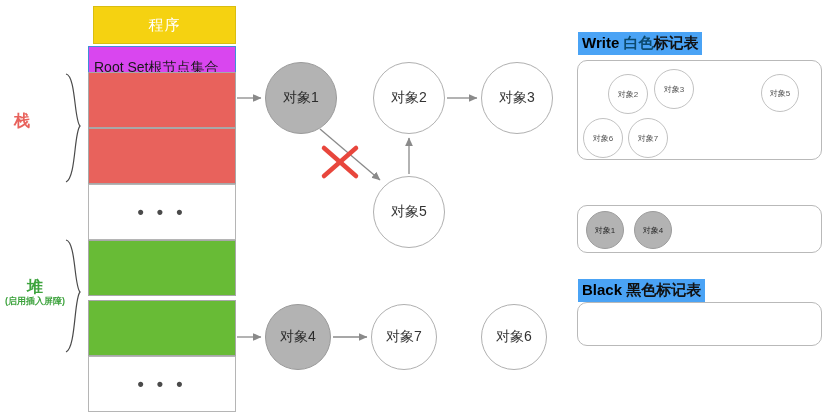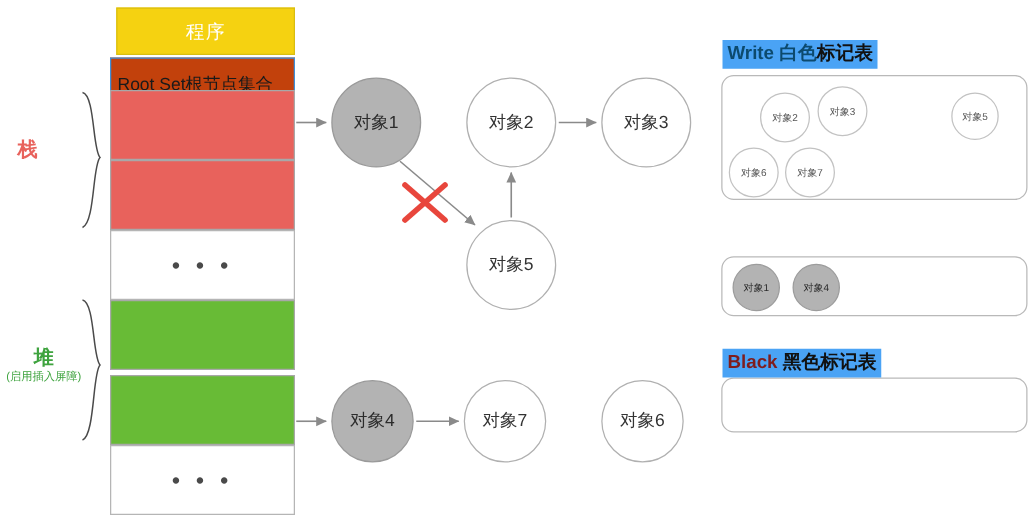--- a/index.html
+++ b/index.html
@@ -11,56 +11,56 @@
   #canvas{position:absolute;left:0;top:0;width:828px;height:415px;}
 
   
   .mem-block{position:absolute;box-sizing:border-box;border:1px solid #9e9e9e;}
   .mem-label{
     display:flex;align-items:center;justify-content:center;
     width:100%;height:100%;white-space:nowrap;
   }
   .blk-program{left:93px;top:6px;width:143px;height:38px;background:#f5d211;border-color:#d9bd10;}
   .blk-program .mem-label{color:#ffffff;font-size:15px;letter-spacing:1px;}
-  .blk-rootset{left:88px;top:46px;width:148px;height:44px;background:#c2410c;border-color:#3f8fd8;}
+  .blk-rootset{left:88px;top:46px;width:148px;height:44px;background:#d946ef;border-color:#3f8fd8;}
   .blk-rootset .mem-label{color:#1a1a1a;font-size:14px;justify-content:flex-start;padding-left:5px;}
   .blk-red1{left:88px;top:72px;width:148px;height:56px;background:#e8625c;border-color:#a8a8a8;}
   .blk-red2{left:88px;top:128px;width:148px;height:56px;background:#e8625c;border-color:#a8a8a8;}
   .blk-dots1{left:88px;top:184px;width:148px;height:56px;background:#ffffff;border-color:#b5b5b5;}
   .blk-green1{left:88px;top:240px;width:148px;height:56px;background:#68bb36;border-color:#a8a8a8;}
   .blk-green2{left:88px;top:300px;width:148px;height:56px;background:#68bb36;border-color:#a8a8a8;}
   .blk-dots2{left:88px;top:356px;width:148px;height:56px;background:#ffffff;border-color:#b5b5b5;}
   .dots{
     display:flex;align-items:center;justify-content:center;width:100%;height:100%;
     color:#4a4a4a;font-size:18px;letter-spacing:4px;font-weight:bold;
   }
 
   
   .side-label{position:absolute;text-align:center;white-space:nowrap;}
   .side-label .main{font-size:16px;font-weight:bold;line-height:1.15;}
-  .side-label .sub{font-size:9px;font-weight:normal;line-height:1.15;}
+  .side-label .sub{font-size:9px;font-weight:bold;line-height:1.15;}
   .lbl-stack{left:14px;top:112px;color:#e8625c;}
   .lbl-heap{left:5px;top:278px;color:#3ea33e;}
 
   
   .node{
     position:absolute;border-radius:50%;box-sizing:border-box;
     display:flex;align-items:center;justify-content:center;
     border:1px solid #b0b0b0;background:#ffffff;color:#333333;font-size:14px;
   }
   .node.gray{background:#b3b3b3;border-color:#9a9a9a;color:#2b2b2b;}
 
   
   .panel{position:absolute;box-sizing:border-box;border:1px solid #b9b9b9;border-radius:10px;background:#ffffff;}
   .panel-title{
     position:absolute;background:#4aa3f5;padding:1px 4px 2px 4px;
     font-size:15px;font-weight:bold;white-space:nowrap;line-height:1.35;
   }
-  .t-latin{color:#0c4a6e;}
-  .t-latin-dark{color:#7f1d1d;}
+  .t-latin{color:#000000;}
+  .t-latin-dark{color:#000000;}
   .t-cjk-white{color:#0c4a6e;}
   .t-cjk-dark{color:#111111;}
   .chip{
     position:absolute;border-radius:50%;box-sizing:border-box;
     display:flex;align-items:center;justify-content:center;
     border:1px solid #c2c2c2;background:#ffffff;color:#555555;font-size:8px;
   }
   .chip.gray{background:#b3b3b3;border-color:#9c9c9c;color:#2b2b2b;}
 
   svg.overlay{position:absolute;left:0;top:0;width:828px;height:415px;pointer-events:none;}

